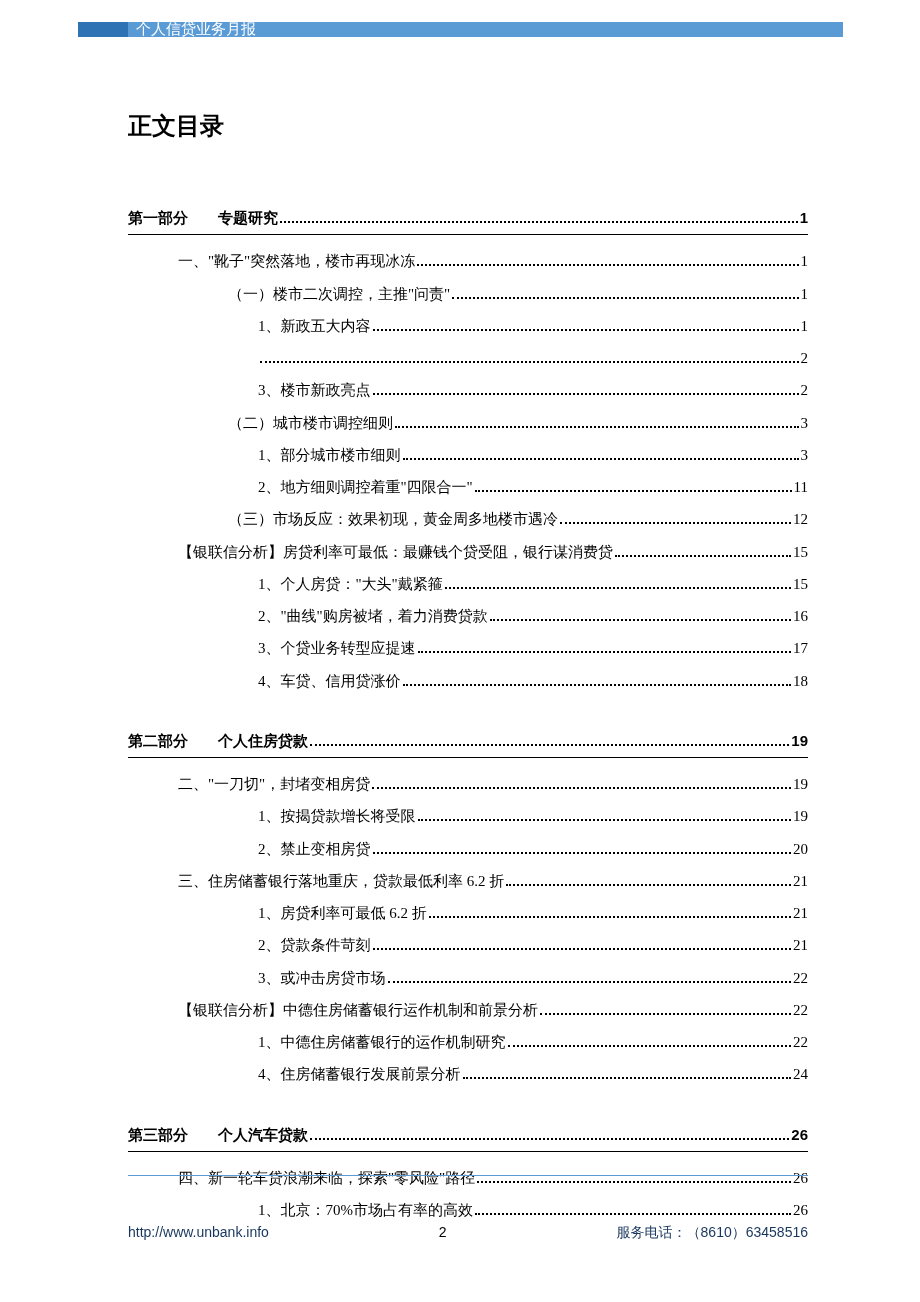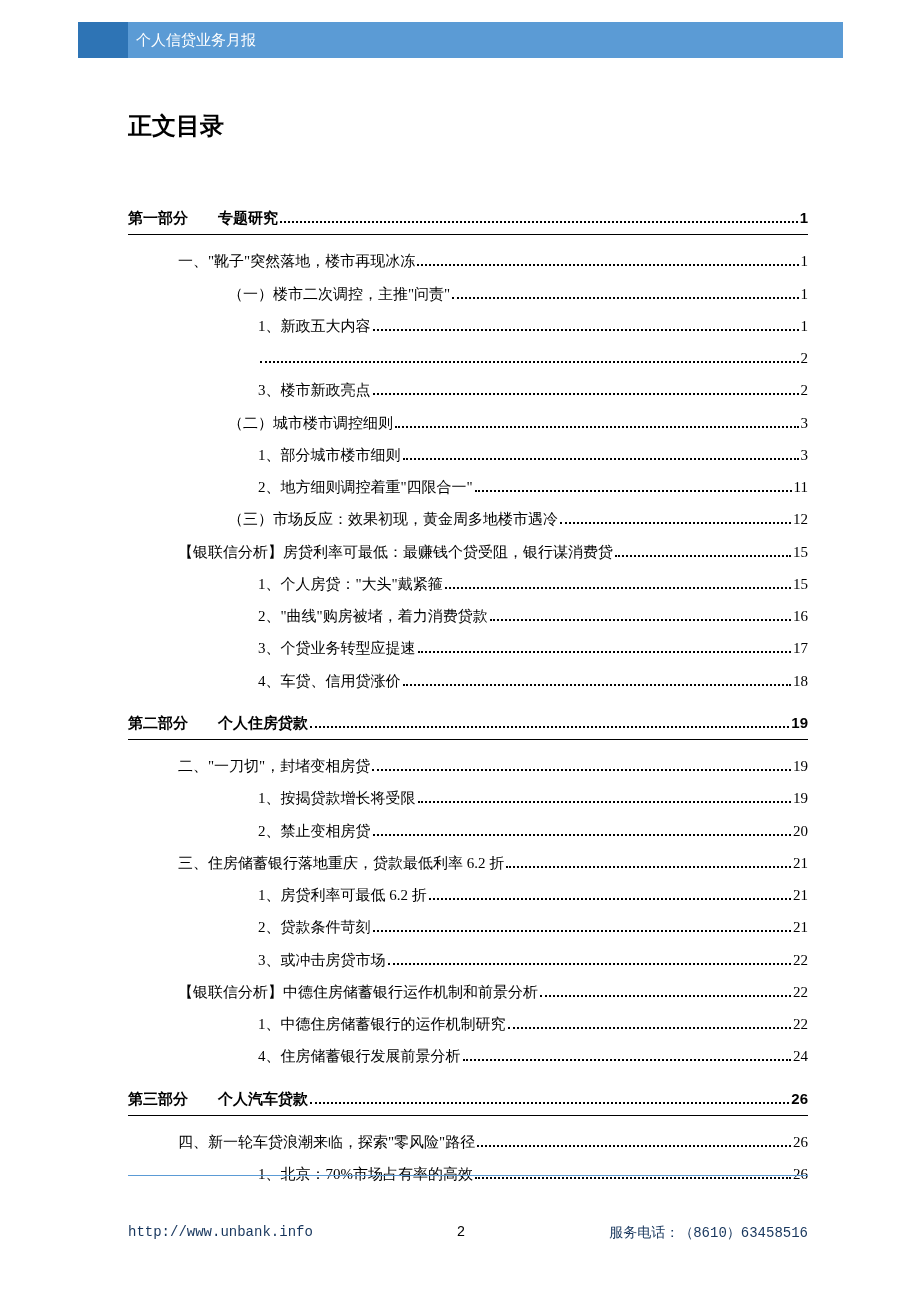--- a/index.html
+++ b/index.html
@@ -9,21 +9,21 @@
     background: #ffffff;
     font-family: "SimSun", "宋体", serif;
     color: #000;
     position: relative;
   }
   .header-bar {
     position: absolute;
     top: 22px;
     left: 78px;
     width: 765px;
-    height: 36px;
+    height: 15px;
     background: #5b9bd5;
     border-left: 50px solid #2e74b5;
     display: flex;
     align-items: center;
     padding-left: 8px;
     color: #fff;
     font-size: 15px;
     font-family: "SimSun", "宋体", serif;
   }
   .page-body {
@@ -50,21 +50,21 @@
   .toc-leader {
     flex: 1 1 auto;
     border-bottom: 2px dotted #000;
     margin: 0 2px 4px 2px;
     min-width: 10px;
   }
   .toc-page { flex: 0 0 auto; }
   .part-row {
     font-weight: bold;
     border-bottom: 1.5px solid #000;
-    margin-top: 10px;
+    margin-top: 28px;
     margin-bottom: 10px;
     font-family: "SimHei", "Microsoft YaHei", sans-serif;
   }
   .part-row .toc-leader { border-bottom: 2px dotted #000; margin-bottom: 3px; }
   .lvl1 { padding-left: 50px; }
   .lvl2 { padding-left: 100px; }
   .lvl3 { padding-left: 130px; }
   .footer {
     position: absolute;
     left: 128px;
@@ -72,21 +72,21 @@
     bottom: 60px;
   }
   .footer-line {
     border-top: 1px solid #5b9bd5;
     margin-bottom: 8px;
   }
   .footer-row {
     display: flex;
     font-size: 14px;
     color: #17365d;
-    font-family: Liberation Mono, monospace;
+    font-family: Liberation Sans, sans-serif;
     margin-top: 48px;
   }
   .footer-left { flex: 0 0 auto; }
   .footer-mid { flex: 1 1 auto; text-align: center; color:#000; }
   .footer-right { flex: 0 0 auto; }
 </style>
 </head>
 <body>
 
 <div class="header-bar">

